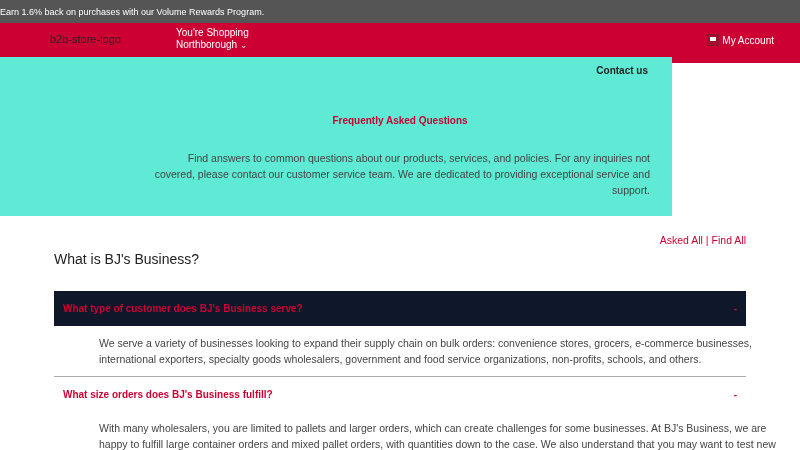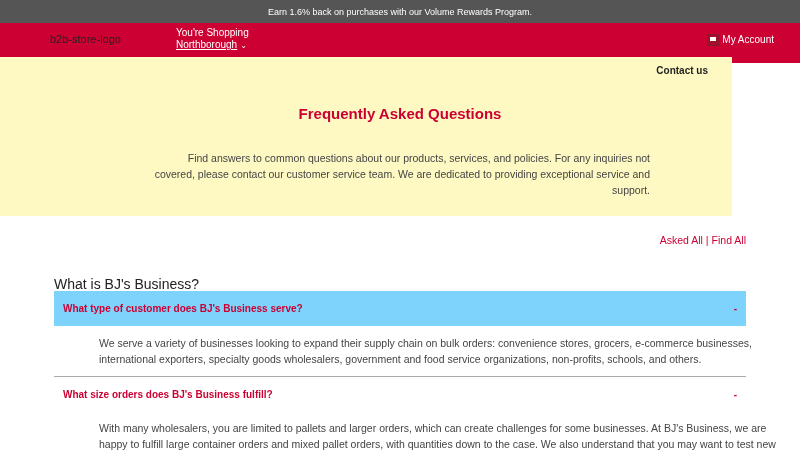--- a/index.html
+++ b/index.html
@@ -2,79 +2,79 @@
 <html><head>
 <meta charset="utf-8">
 <style>
   * { box-sizing: border-box; margin: 0; padding: 0; }
   html, body { width: 800px; height: 450px; overflow: hidden; background: #ffffff; }
   body { font-family: "Liberation Sans", "DejaVu Sans", sans-serif; color: #333; position: relative; }
 
   .promo-bar {
     position: absolute; left: 0; top: 0; width: 800px; height: 23px;
     background: #555555; color: #ffffff; font-size: 9px;
-    display: flex; align-items: center; justify-content: center;
+    display: flex; align-items: center; 
   }
 
   .header {
     position: absolute; left: 0; top: 23px; width: 800px; height: 40px;
     background: #cc0033; color: #ffffff;
   }
   .logo {
     position: absolute; left: 50px; top: 10px; font-size: 11px; color: #222; 
   }
   .store {
     position: absolute; left: 176px; top: 4px; font-size: 10px; line-height: 12px; color: #fff;
   }
-  .store .loc { text-decoration: underline; cursor: pointer; }
+  .store .loc { cursor: pointer; }
   .store .chev { font-size: 8px; margin-left: 3px; text-decoration: none; display: inline-block; }
   .account {
     position: absolute; right: 26px; top: 11px; font-size: 10px; color: #fff;
-    display: flex; align-items: flex-start; cursor: pointer;
+    display: flex; align-items: center; cursor: pointer;
   }
   .account-icon {
     width: 12px; height: 12px; border: 1px solid #8a1730; background: #a0102c;
     margin-right: 3px; position: relative;
   }
   .account-icon::after {
     content: ""; position: absolute; left: 2px; top: 2px; width: 6px; height: 4px; background: #fff;
   }
 
   .hero {
-    position: absolute; left: 0; top: 57px; width: 732px; height: 159px;
-    background: #fef9c3;
+    position: absolute; left: 0; top: 57px; width: 672px; height: 159px;
+    background: #5eead4;
   }
   .contact {
     position: absolute; right: 24px; top: 8px; font-size: 10px; font-weight: bold; color: #222; cursor: pointer;
   }
   .hero-title {
-    position: absolute; left: 0; top: 48px; width: 800px; text-align: center;
-    font-size: 15px; font-weight: bold; color: #cc0033;
+    position: absolute; left: 0; top: 58px; width: 800px; text-align: center;
+    font-size: 10px; font-weight: bold; color: #cc0033;
   }
   .hero-desc {
     position: absolute; left: 150px; top: 93px; width: 500px; text-align: right;
     font-size: 10.5px; line-height: 16px; color: #444;
   }
 
   .open-close {
     position: absolute; right: 54px; top: 234px; font-size: 10.5px; color: #cc0033;
   }
   .open-close span.link { cursor: pointer; }
   .open-close span.sep { color: #cc0033; margin: 0 3px; }
 
   .section-title {
-    position: absolute; left: 54px; top: 276px; font-size: 14px; color: #222;
+    position: absolute; left: 54px; top: 251px; font-size: 14px; color: #222;
   }
 
   .faq-q {
     position: absolute; left: 54px; width: 692px; height: 35px;
     display: flex; align-items: center; justify-content: space-between;
     padding: 0 9px; font-size: 10px; font-weight: bold; color: #cc0033; cursor: pointer;
   }
-  .faq-q.open { background: #7dd3fc; }
+  .faq-q.open { background: #0f172a; }
   .faq-a {
     position: absolute; left: 63px; width: 690px; font-size: 10.5px; line-height: 16px; color: #444; margin-left: 36px;
   }
   .divider {
     position: absolute; left: 54px; top: 376px; width: 692px; height: 1px; background: #aaaaaa;
   }
 </style>
 </head>
 <body>
 

